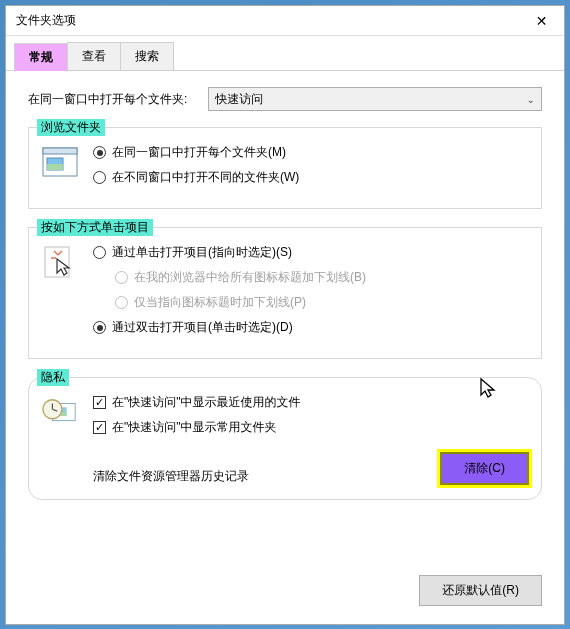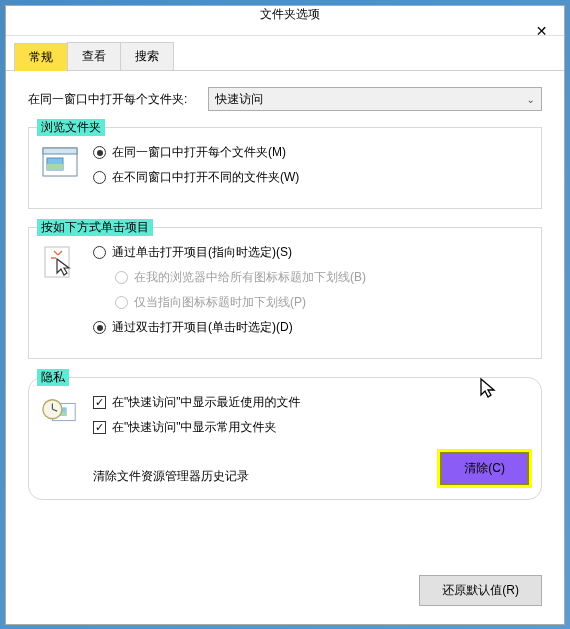--- a/index.html
+++ b/index.html
@@ -22,21 +22,20 @@
       display: flex;
       flex-direction: column;
     }
     .titlebar {
       height: 30px;
       background: #ffffff;
       border-bottom: 1px solid #e0e0e0;
       display: flex;
       align-items: center;
       padding-left: 10px;
-      flex-direction: column;
     }
     .titlebar-text {
       font-size: 12px;
       color: #000;
     }
     .titlebar-close {
       width: 45px;
       height: 29px;
       display: flex;
       align-items: center;
@@ -54,26 +53,27 @@
     .tab {
       padding: 5px 14px;
       border: 1px solid #d0d0d0;
       border-bottom: none;
       background: #f0f0f0;
       cursor: pointer;
       margin-right: -1px;
       font-size: 12px;
     }
     .tab.active {
-      background: #fde047;
+      background: #f0abfc;
       position: relative;
       top: 1px;
       z-index: 1;
       border-bottom: 1px solid #fff;
       margin-bottom: -1px;
+      font-weight: bold;
     }
     .content {
       padding: 16px 22px 10px 22px;
       flex: 1;
       overflow: auto;
     }
     .row-dropdown {
       display: flex;
       align-items: center;
       margin-bottom: 16px;

